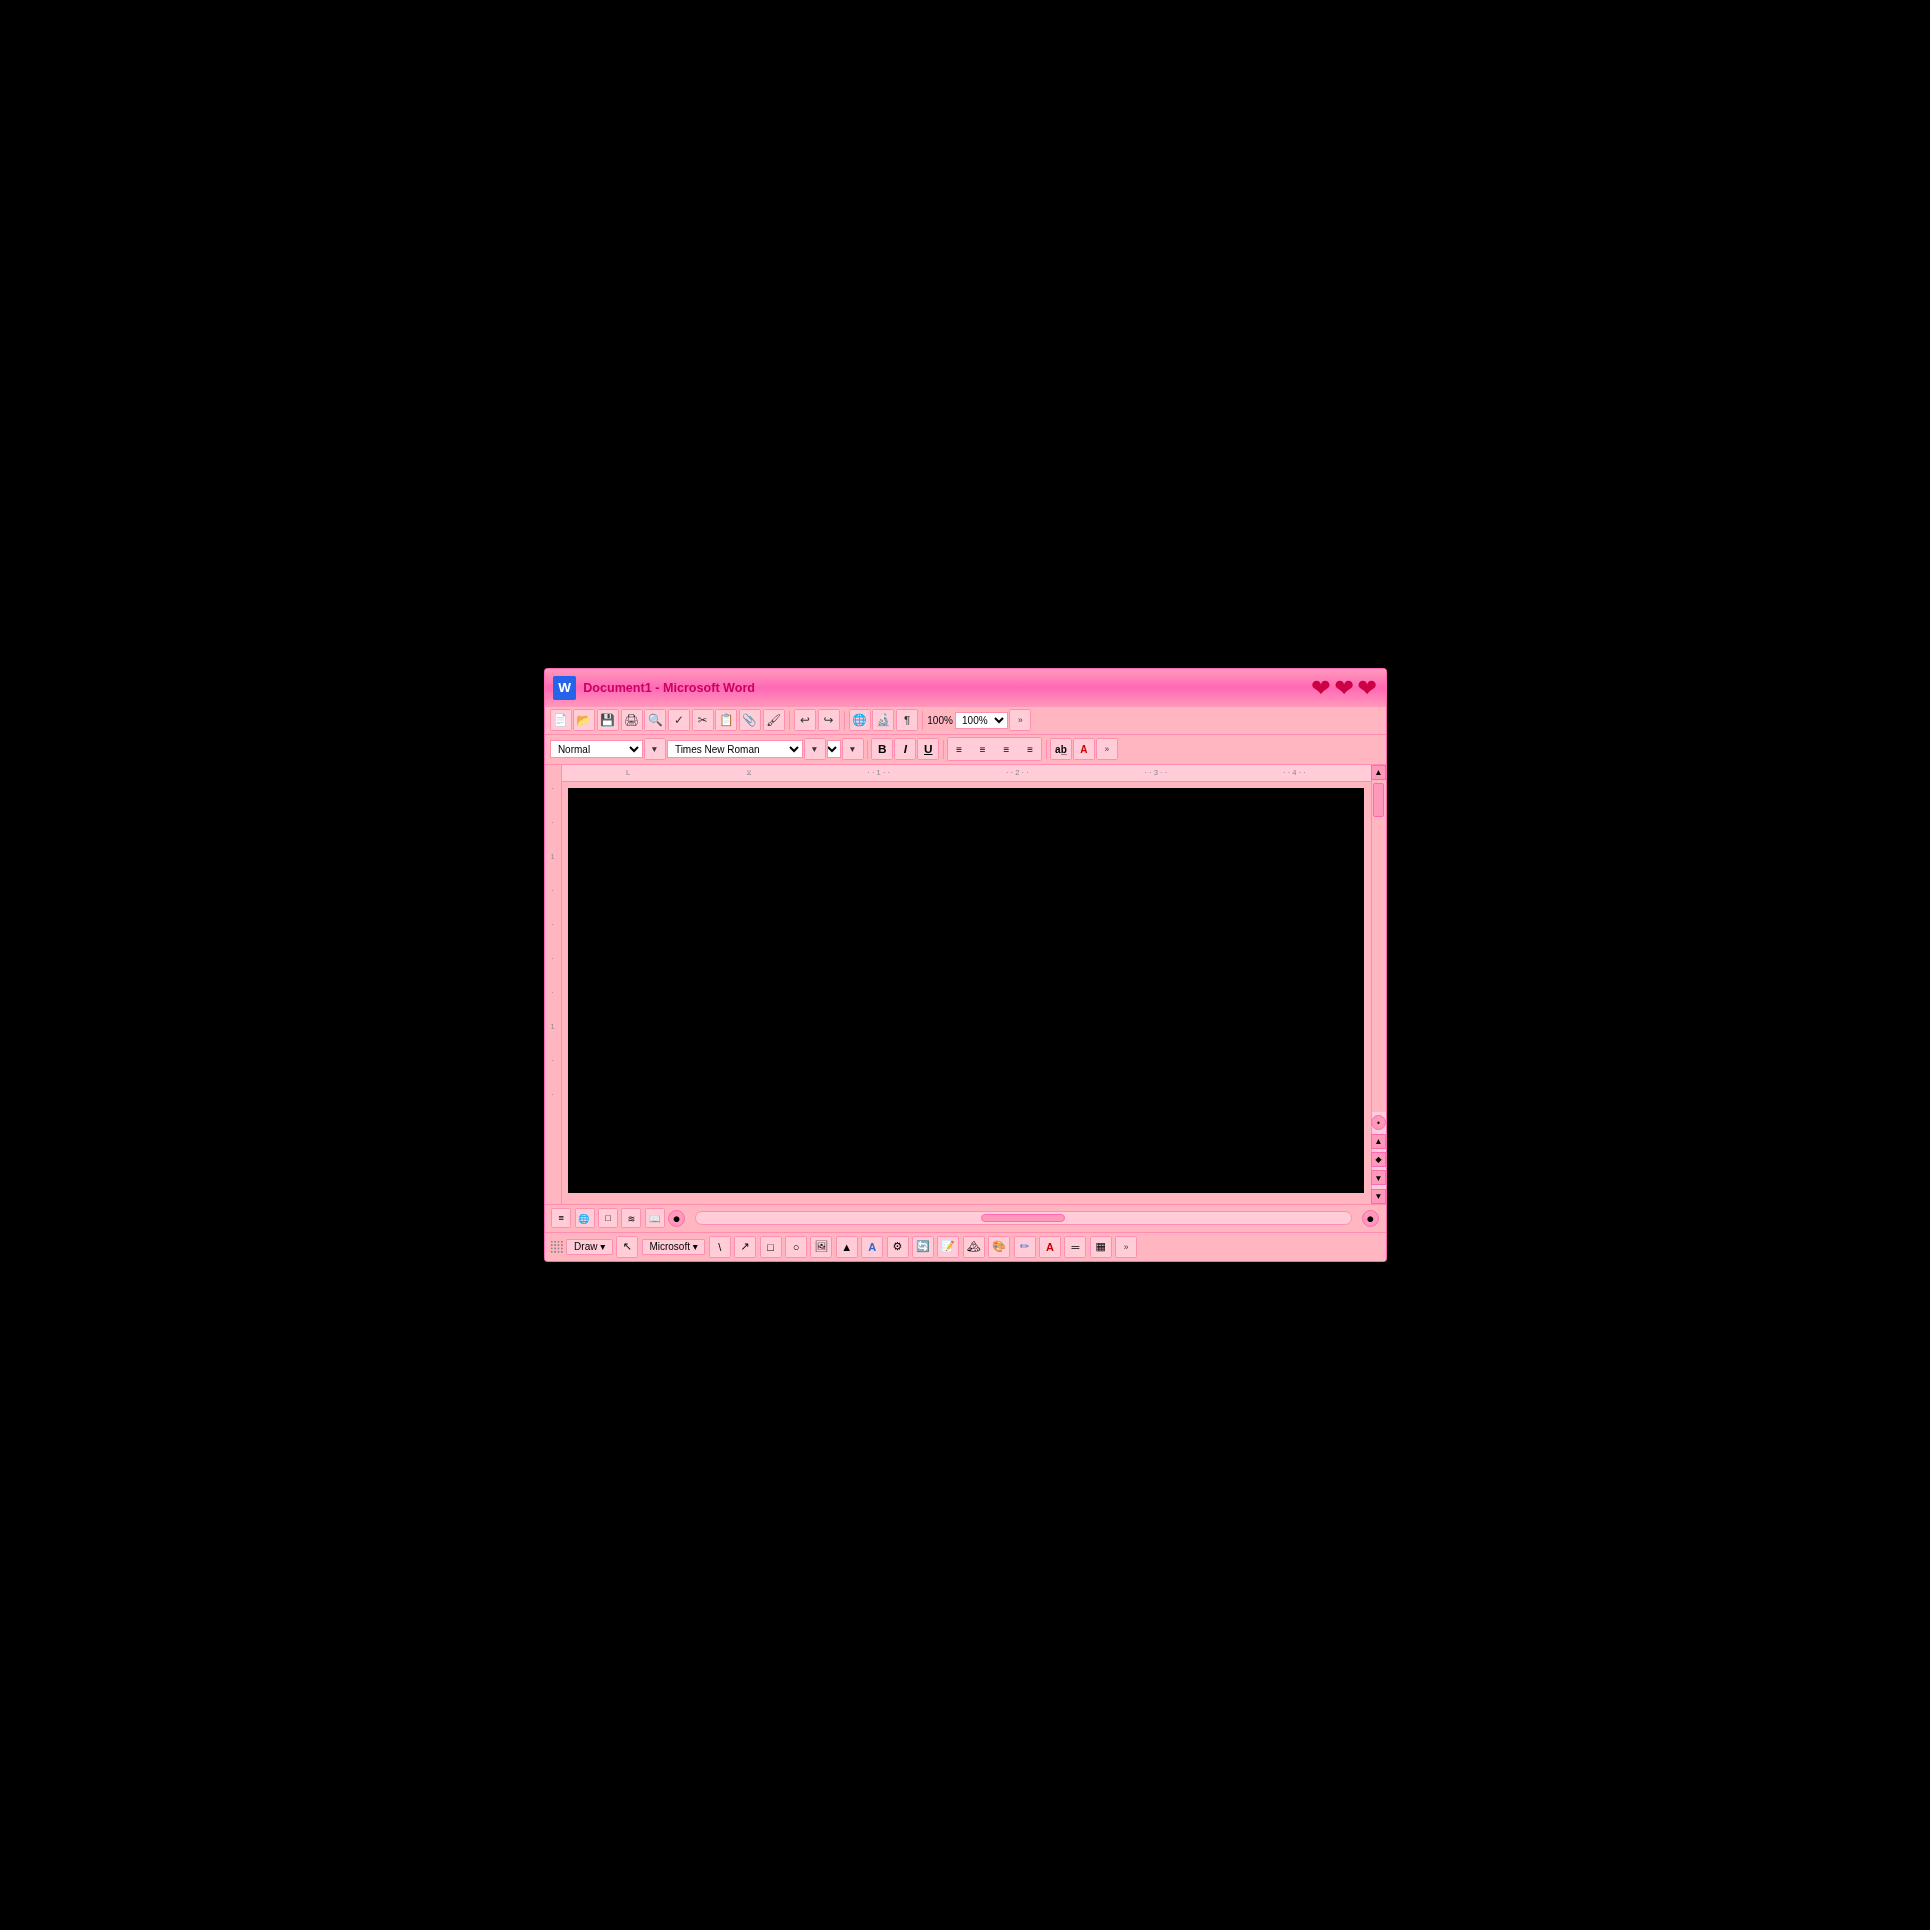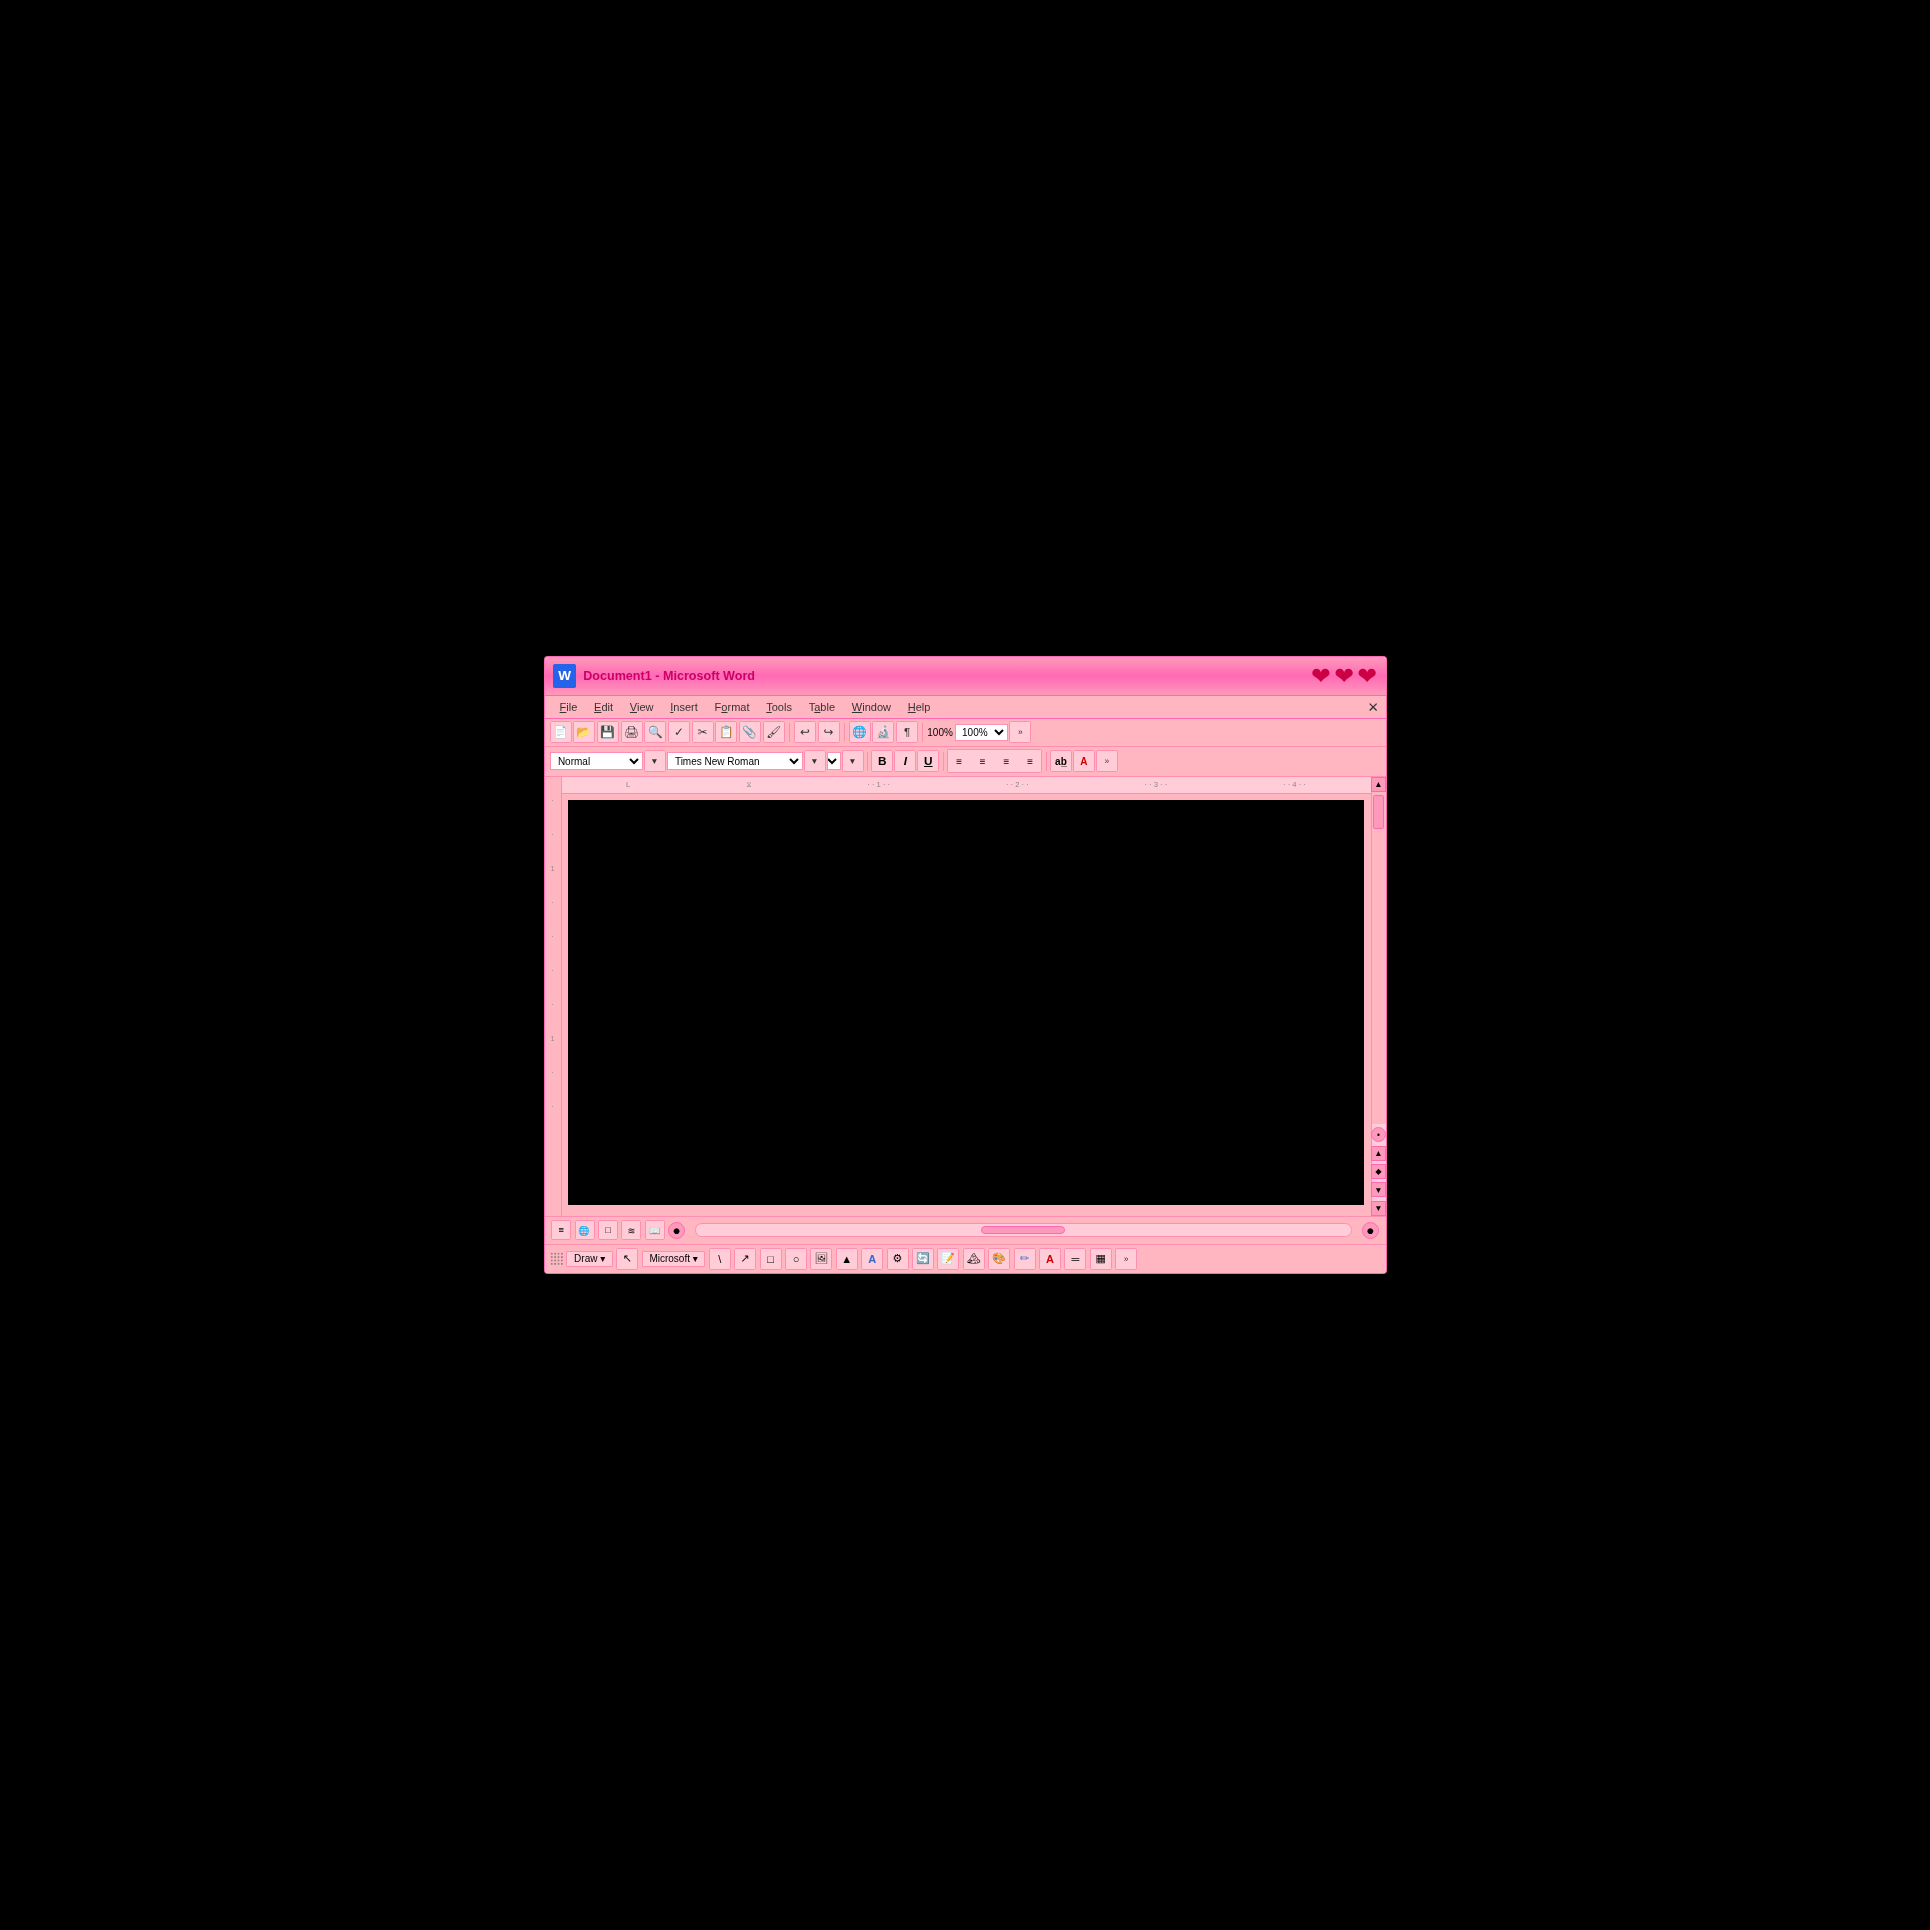--- a/index.html
+++ b/index.html
@@ -374,32 +374,20 @@
       </div>
       <span class="title-text">Document1 - Microsoft Word</span>
     </div>
     <div class="title-bar-right">
       <span class="heart">❤</span>
       <span class="heart">❤</span>
       <span class="heart">❤</span>
     </div>
   </div>
 
-  <div class="menu-bar">
-    <span class="menu-item"><u>F</u>ile</span>
-    <span class="menu-item"><u>E</u>dit</span>
-    <span class="menu-item"><u>V</u>iew</span>
-    <span class="menu-item"><u>I</u>nsert</span>
-    <span class="menu-item">F<u>o</u>rmat</span>
-    <span class="menu-item"><u>T</u>ools</span>
-    <span class="menu-item">T<u>a</u>ble</span>
-    <span class="menu-item"><u>W</u>indow</span>
-    <span class="menu-item"><u>H</u>elp</span>
-    <span class="menu-bar-close">✕</span>
-  </div>
 
   <div class="toolbar">
     <div class="toolbar-btn" title="New">📄</div>
     <div class="toolbar-btn" title="Open">📂</div>
     <div class="toolbar-btn" title="Save">💾</div>
     <div class="toolbar-btn" title="Print">🖨</div>
     <div class="toolbar-btn" title="Print Preview">🔍</div>
     <div class="toolbar-btn" title="Spell Check">✓</div>
     <div class="toolbar-btn" title="Cut">✂</div>
     <div class="toolbar-btn" title="Copy">📋</div>

